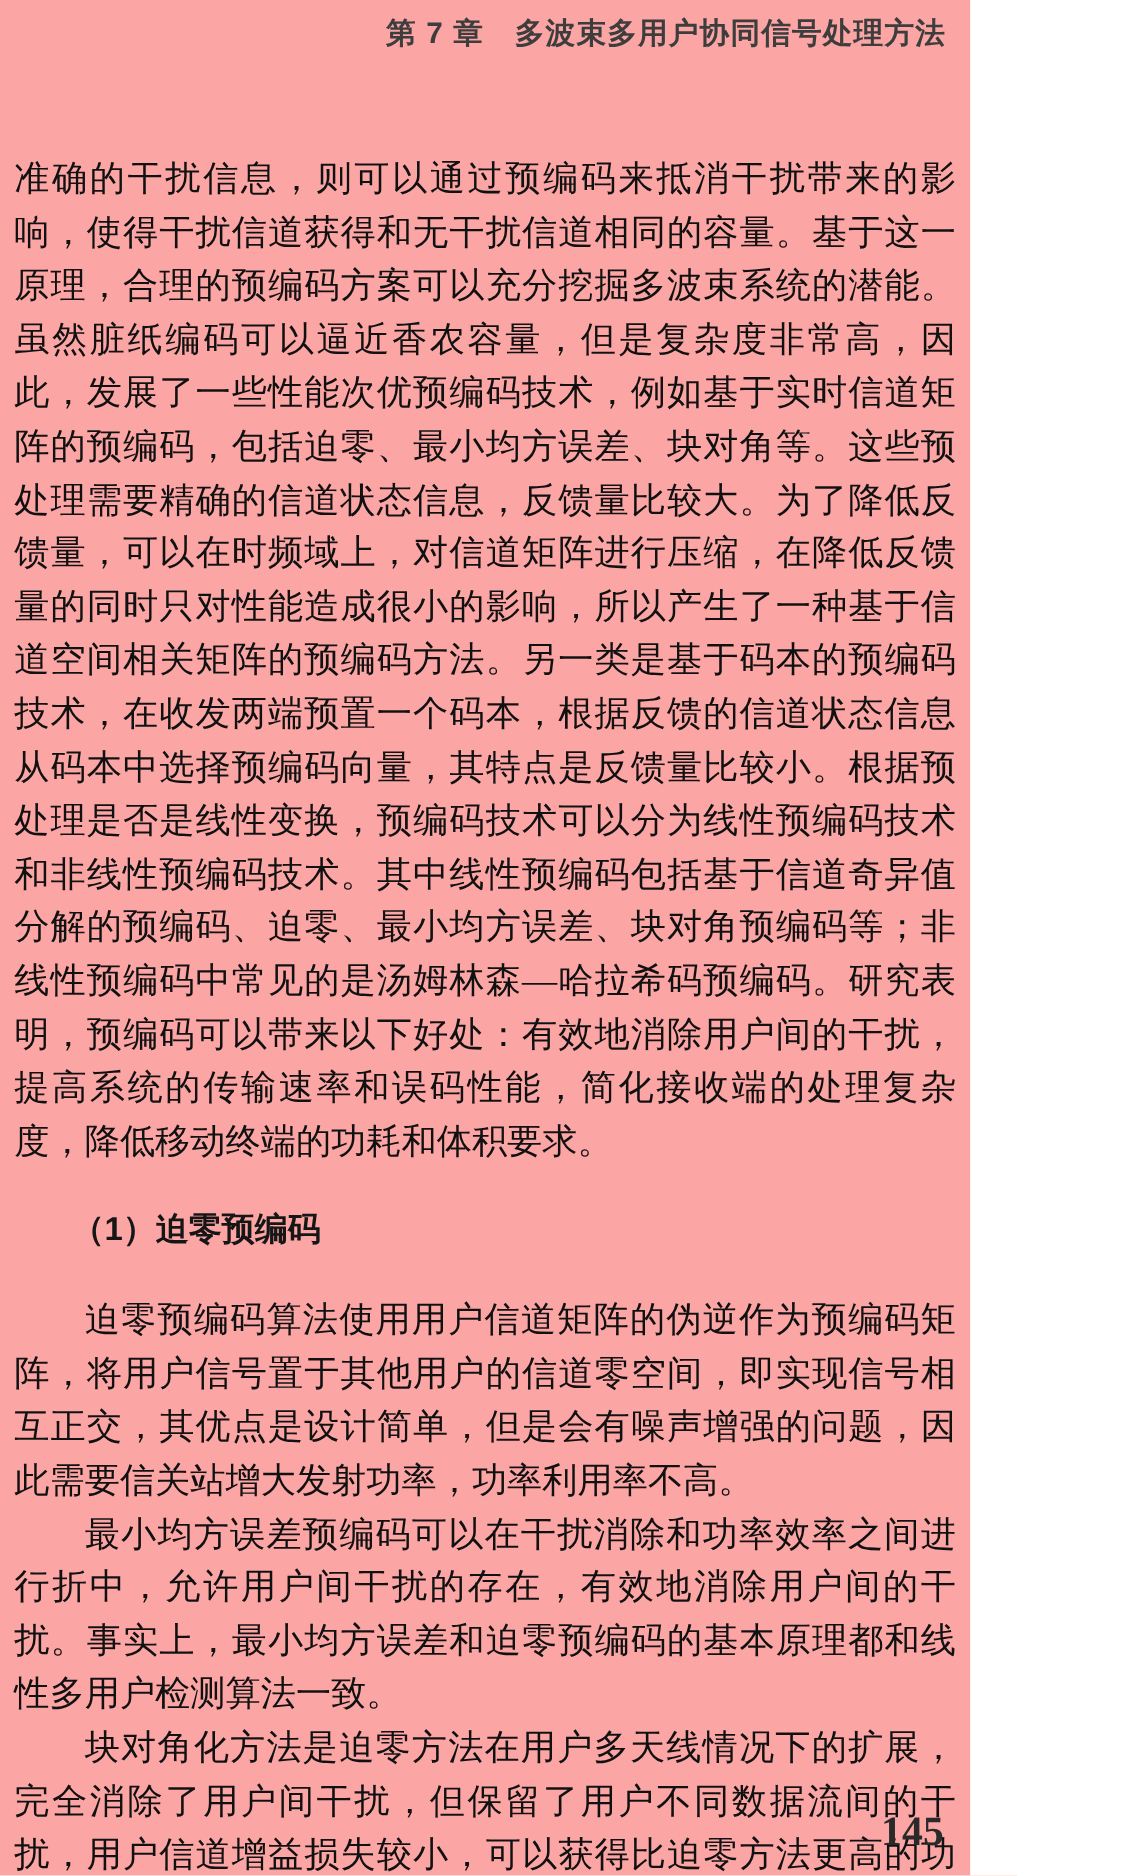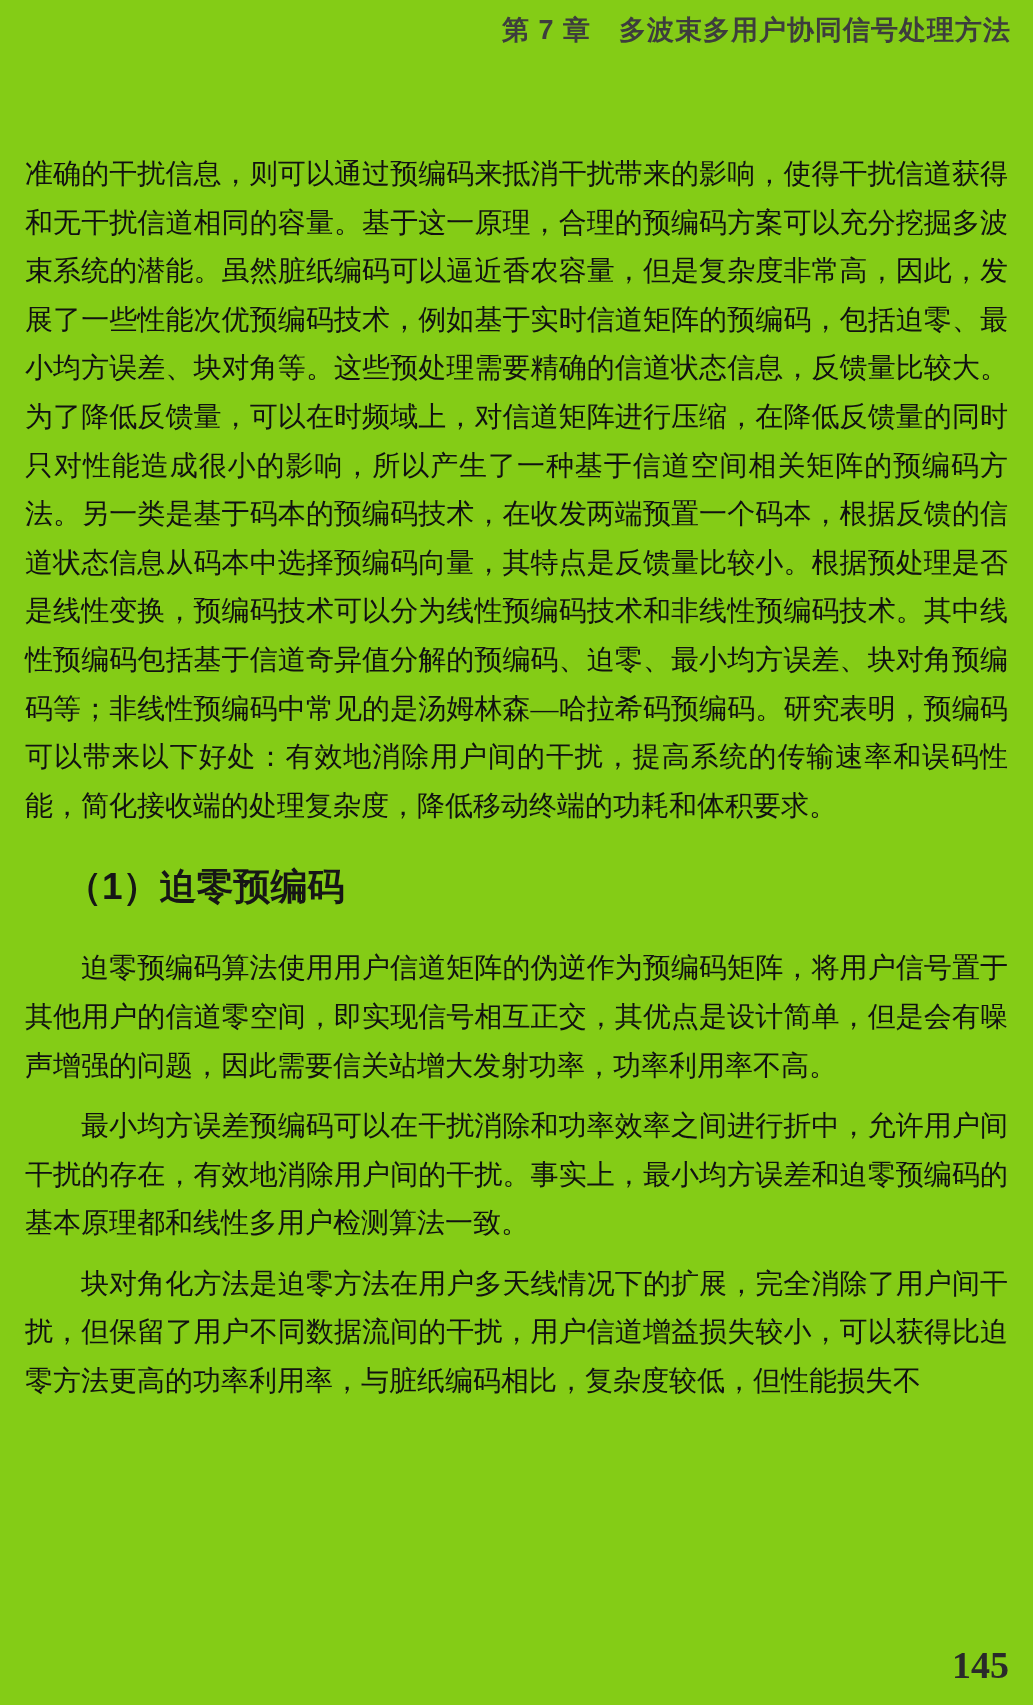--- a/index.html
+++ b/index.html
@@ -2,23 +2,23 @@
 <html lang="zh"><head>
 <meta charset="utf-8">
 <style>
   html, body {
     margin: 0;
     padding: 0;
     background: #ffffff;
   }
   .page {
     position: relative;
-    width: 1033px;
+    width: 882px;
     height: 1705px;
-    background: #84cc16;
+    background: #fca5a5;
     color: #111111;
     font-family: "Liberation Serif", "DejaVu Serif", serif;
     overflow: hidden;
     box-sizing: border-box;
     padding-left: 32px;
   }
   .running-head {
     position: absolute;
     top: 12px;
     left: 0;
@@ -30,34 +30,34 @@
     color: #3d3d3d;
     letter-spacing: 1px;
   }
   .body-text {
     position: absolute;
     top: 138px;
     left: 13px;
     right: 13px;
   }
   .para {
-    font-size: 28px;
+    font-size: 32px;
     line-height: 48.6px;
     text-align: justify;
     text-justify: inter-ideograph;
-    margin: 12px;
+    margin: 0;
     color: #111111;
   }
   .para.indent {
     text-indent: 2em;
   }
   .section-heading {
     font-family: "Liberation Sans", "DejaVu Sans", sans-serif;
     font-weight: bold;
-    font-size: 37px;
+    font-size: 30px;
     line-height: 40px;
     color: #161616;
     margin: 37px 0 37px 0;
     padding-left: 52px;
   }
   .page-number {
     position: absolute;
     right: 24px;
     bottom: 18px;
     font-family: "Liberation Serif", "DejaVu Serif", serif;

